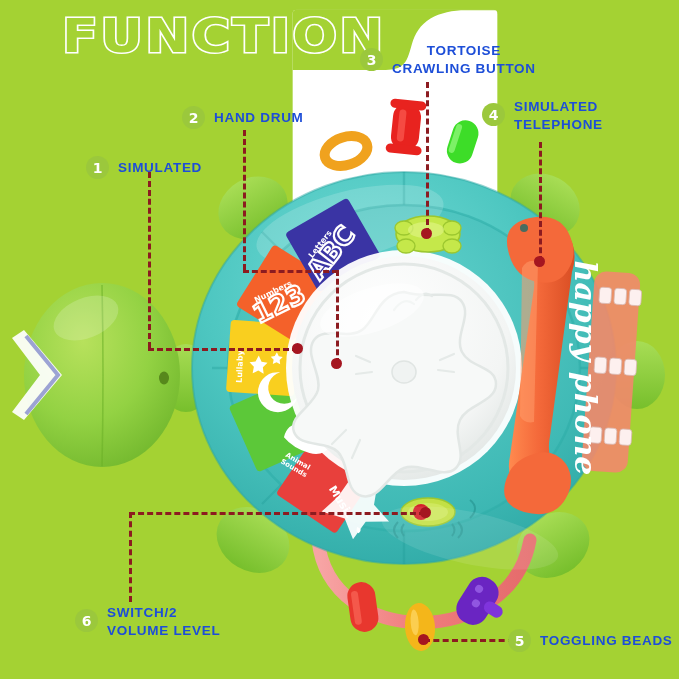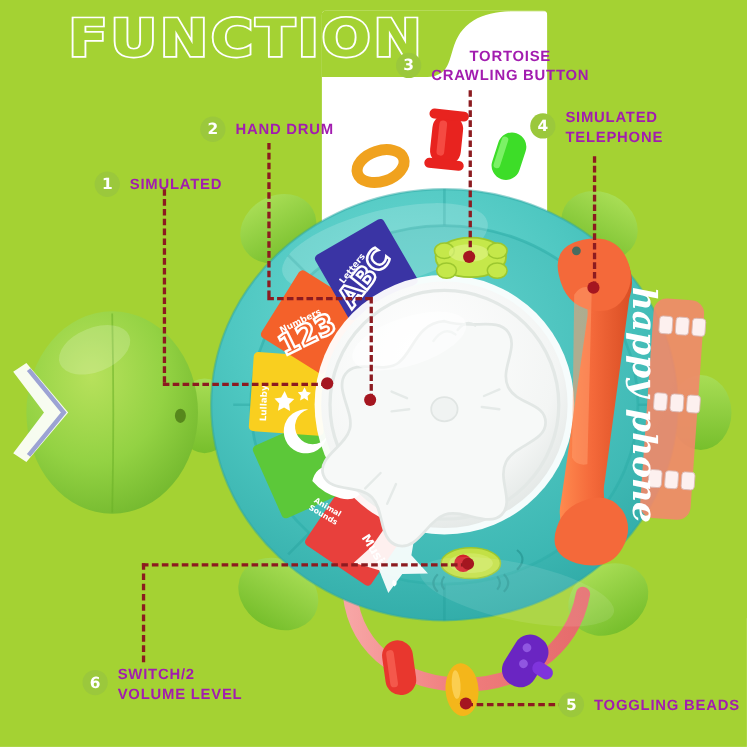--- a/index.html
+++ b/index.html
@@ -32,21 +32,21 @@
   
   .callout{position:absolute;display:flex;align-items:center;gap:9px;}
   .badge{
     width:23px;height:23px;border-radius:50%;
     background:#9bc83c;color:#ffffff;
     display:flex;align-items:center;justify-content:center;
     font-size:14px;font-weight:bold;flex:0 0 auto;
     font-family:"DejaVu Sans",sans-serif;
   }
   .ctext{
-    color:#a21caf;font-size:13.5px;font-weight:bold;
+    color:#1d4ed8;font-size:13.5px;font-weight:bold;
     letter-spacing:0.7px;line-height:1.32;white-space:pre-line;
   }
   .ctext.center{text-align:center;}
 
   
   .lead{position:absolute;pointer-events:none;}
   .dashv{
     position:absolute;width:0;border-left:3px dashed #8c1b20;
   }
   .dashh{

